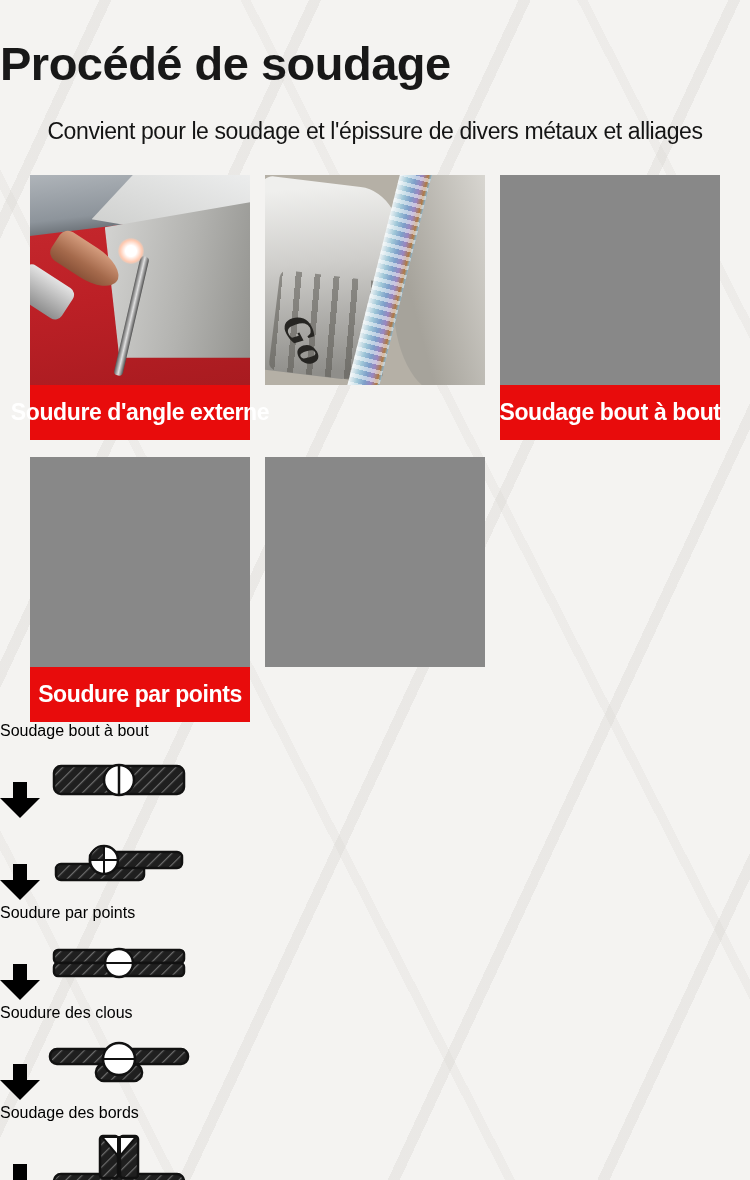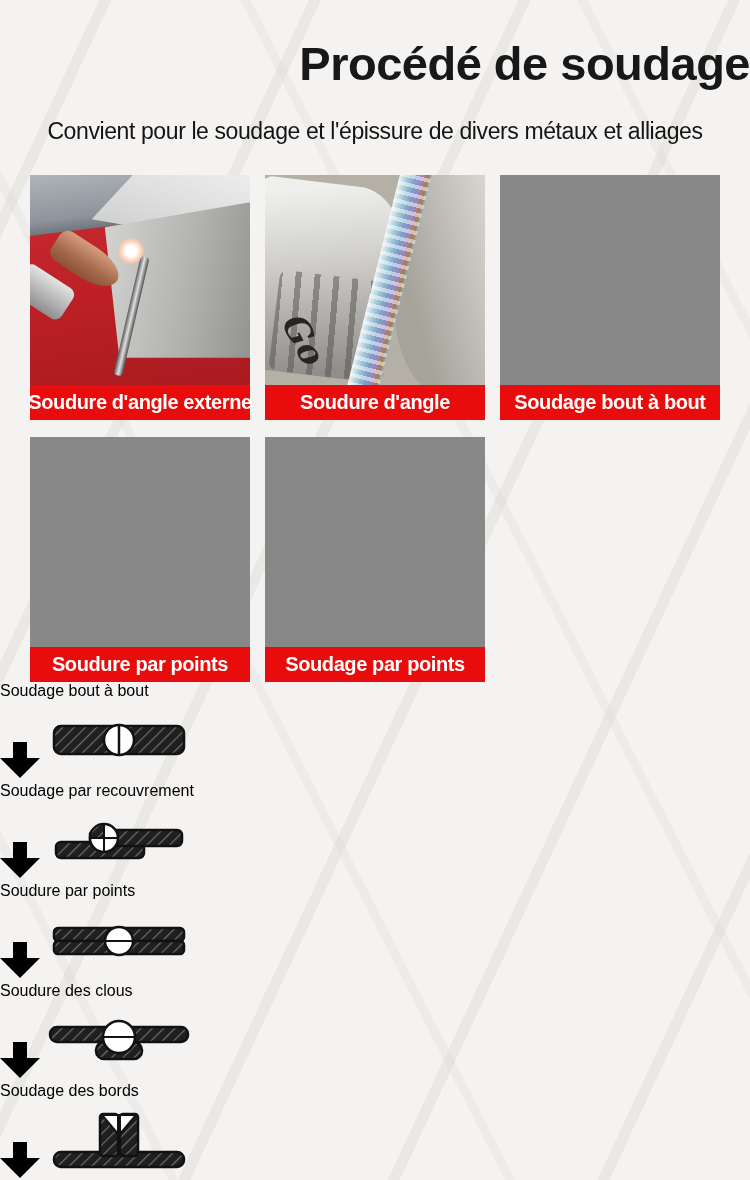--- a/index.html
+++ b/index.html
@@ -5,37 +5,37 @@
   html,body{margin:0;padding:0;}
   .page{
     width:750px;height:1180px;position:relative;overflow:hidden;
     font-family:"Liberation Sans",sans-serif;
     background-color:#f4f3f1;
     background-image:
       repeating-linear-gradient(115deg, transparent 0 90px, rgba(215,212,208,.35) 90px 101px, transparent 101px 190px),
       repeating-linear-gradient(63deg, transparent 0 150px, rgba(222,219,215,.30) 150px 159px, transparent 159px 300px);
   }
   .title{
-    margin:0;padding-top:36px;text-align:right;
+    margin:0;padding-top:36px;text-align:left;
     font-size:47px;font-weight:800;letter-spacing:-.5px;color:#181818;
   }
   .subtitle{
     margin:27px 0 0;text-align:center;font-size:23px;color:#141414;letter-spacing:-.4px;
   }
   .photo-grid{
     margin:30px 30px 0;display:grid;grid-template-columns:repeat(3,220px);
     column-gap:15px;row-gap:17px;
   }
   .photo-card{margin:0;}
   .photo{position:relative;width:220px;height:210px;overflow:hidden;background:#888;}
   .photo i,.photo b{position:absolute;display:block;}
   .caption{
-    height:35px;background:var(--caption-red,#e80c0c);
+    height:55px;background:var(--caption-red,#e80c0c);
     display:flex;align-items:center;justify-content:center;
-    color:#fff;font-weight:700;font-size:20px;letter-spacing:-.4px;white-space:nowrap;
+    color:#fff;font-weight:700;font-size:23px;letter-spacing:-.4px;white-space:nowrap;
   }
   
   .photo-1{background:linear-gradient(170deg,#c92b31 0%,#bc2026 55%,#a81b20 100%);}
   .p1-machine{left:0;top:-6px;width:60%;height:32%;background:linear-gradient(180deg,#b3b8bd,#8d949b 80%,#70767c);transform:skewY(-7deg);transform-origin:0 0;}
   .p1-box-top{right:0;top:0;width:72%;height:34%;background:linear-gradient(200deg,#eceded,#c9cac8);clip-path:polygon(26% 0,100% 0,100% 100%,0 62%);}
   .p1-box-side{right:0;top:13%;width:66%;height:74%;background:linear-gradient(100deg,#d4d4d2 0%,#b3b3b0 55%,#93938f 100%);clip-path:polygon(0 16%,100% 0,100% 100%,10% 100%);}
   .p1-holder{left:-7%;top:47%;width:26%;height:17%;background:linear-gradient(180deg,#e4e4e4,#8e8e8e);transform:rotate(33deg);border-radius:8px;}
   .p1-nozzle{left:9%;top:33%;width:33%;height:16%;background:linear-gradient(180deg,#d59d7e,#a56a4c 60%,#8a5238);transform:rotate(33deg);border-radius:10px 48% 48% 10px/10px 52% 52% 10px;}
   .p1-rod{left:44%;top:38%;width:4%;height:58%;background:linear-gradient(90deg,#5a5a5a,#e0e0e0 50%,#4f4f4f);transform:rotate(13deg);border-radius:4px;}
   .p1-glow{left:40%;top:30%;width:26px;height:26px;border-radius:50%;background:radial-gradient(circle,#fff 0 30%,#ffc9b0 60%,transparent 75%);}
@@ -135,21 +135,20 @@
 
 
     <figure class="photo-card">
       <div class="photo photo-3">
         <i class="p3-hub"></i>
         <i class="p3-pipe"></i>
         <i class="p3-stripes"></i>
         <i class="p3-weld"></i>
         <b class="p3-marker">Go</b>
       </div>
-      <figcaption class="caption">Soudure d'angle</figcaption>
     </figure>
 
     <figure class="photo-card">
       <div class="photo photo-4">
         <i class="p4-rod"></i>
       </div>
       <figcaption class="caption">Soudage bout à bout</figcaption>
     </figure>
 
     <figure class="photo-card">
@@ -174,21 +173,20 @@
         <i class="p6-edge"></i>
         <i class="p6-wire"></i>
         <i class="p6-bracket"></i>
         <i class="p6-weld w1"></i>
         <i class="p6-weld w2"></i>
         <i class="p6-weld w3"></i>
         <i class="p6-weld w4"></i>
         <i class="p6-weld w5"></i>
         <i class="p6-weld w6"></i>
       </div>
-      <figcaption class="caption">Soudage par points</figcaption>
     </figure>
 
   </div>
 
   <div class="panel">
     <div class="jtable">
 
       <div class="cell">
         <div class="cell-label">Soudage
 bout à bout</div>
@@ -196,22 +194,20 @@
             <path fill="currentColor" d="M13 0h14v16h13L20 36 0 16h13z"></path>
           </svg>
         <svg class="diagram" width="150" height="78" viewBox="0 0 150 78">
           <rect x="10" y="26" width="130" height="28" rx="7" fill="url(#hatch)" stroke="#111" stroke-width="2.5"></rect>
           <circle cx="75" cy="40" r="15" fill="#fff" stroke="#111" stroke-width="2.5"></circle>
           <line x1="75" y1="25" x2="75" y2="55" stroke="#111" stroke-width="2.5"></line>
         </svg>
       </div>
 
       <div class="cell">
-        <div class="cell-label">Soudage
-par recouvrement</div>
         <svg class="arrow" width="40" height="36" viewBox="0 0 40 36">
             <path fill="currentColor" d="M13 0h14v16h13L20 36 0 16h13z"></path>
           </svg>
         <svg class="diagram" width="150" height="78" viewBox="0 0 150 78">
           <rect x="12" y="42" width="88" height="16" rx="5" fill="url(#hatch)" stroke="#111" stroke-width="2.5"></rect>
           <rect x="46" y="30" width="92" height="16" rx="5" fill="url(#hatch)" stroke="#111" stroke-width="2.5"></rect>
           <circle cx="60" cy="38" r="14" fill="#fff" stroke="#111" stroke-width="2.5"></circle>
           <path d="M60,24 A14,14 0 0 0 46,38 L60,38 Z" fill="url(#hatch)" stroke="#111" stroke-width="1.5"></path>
           <line x1="46" y1="38" x2="74" y2="38" stroke="#111" stroke-width="2"></line>
           <line x1="60" y1="24" x2="60" y2="52" stroke="#111" stroke-width="2"></line>

